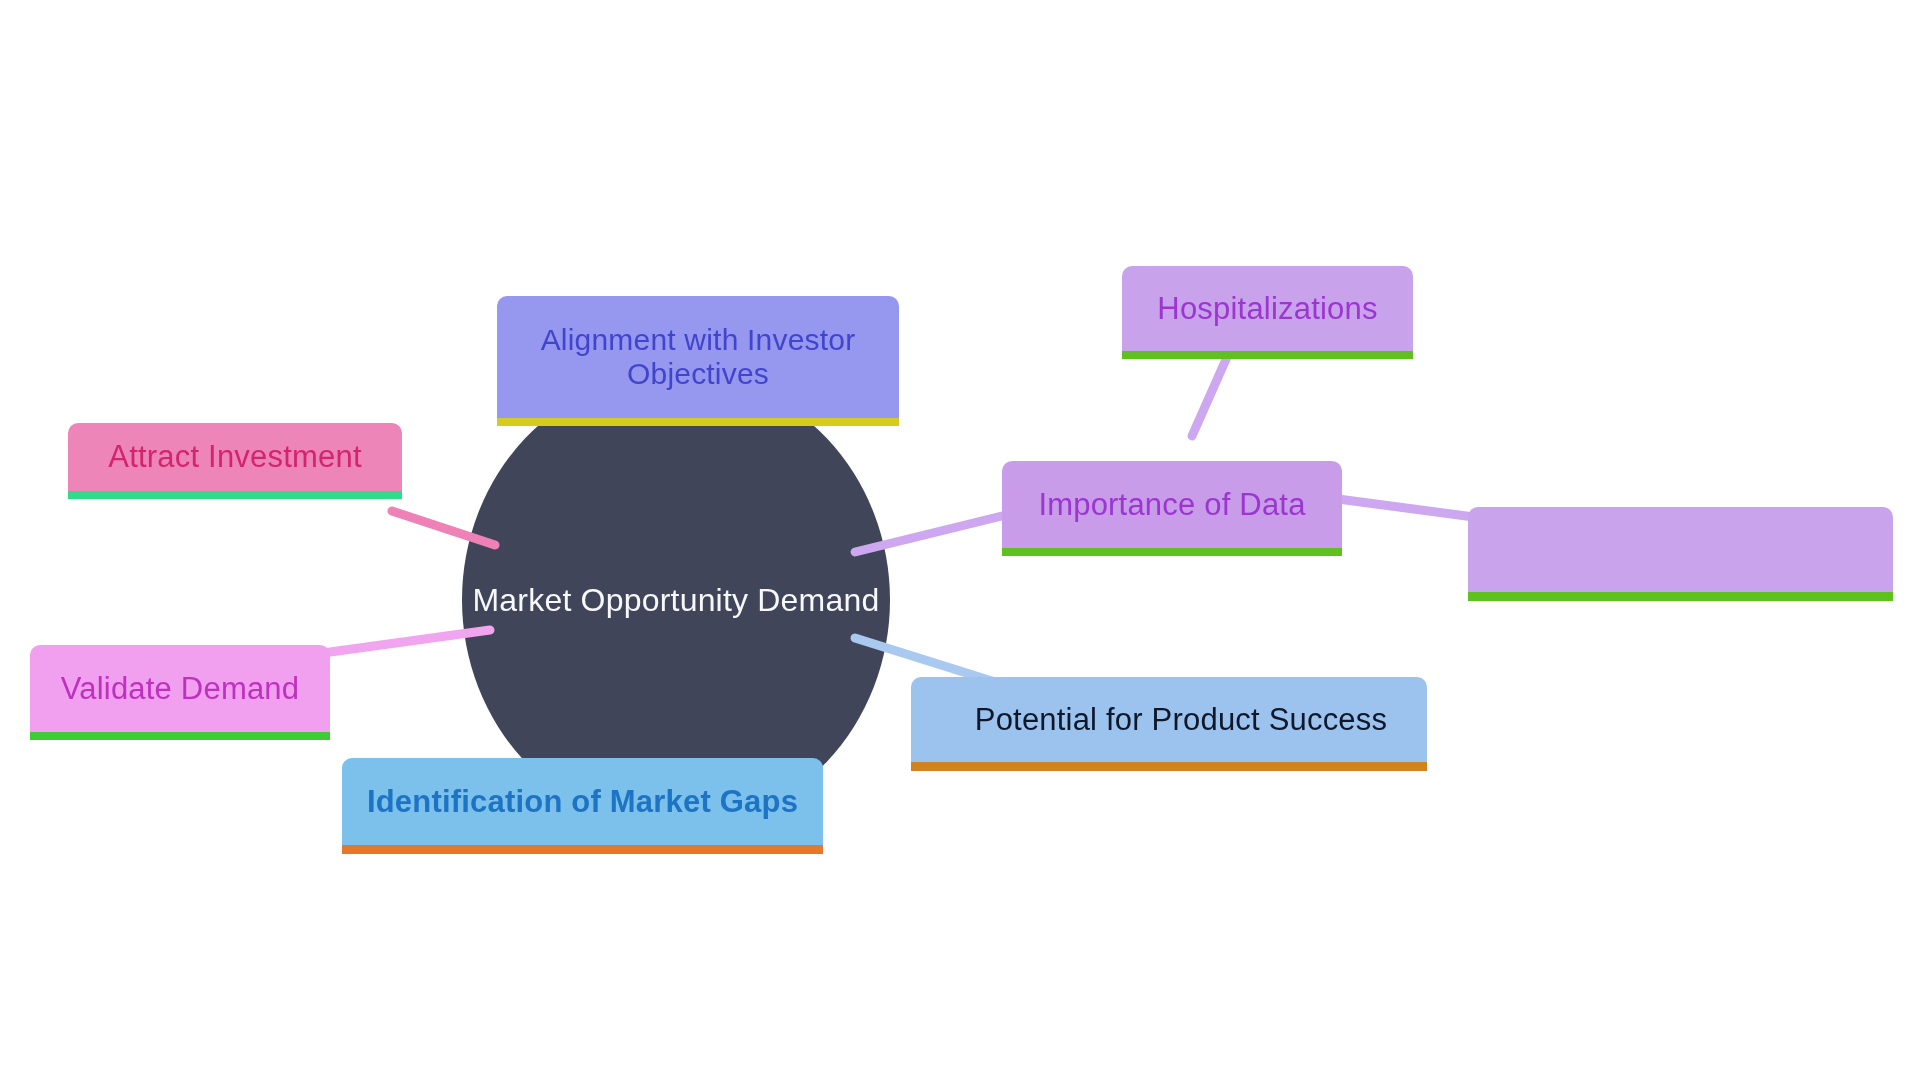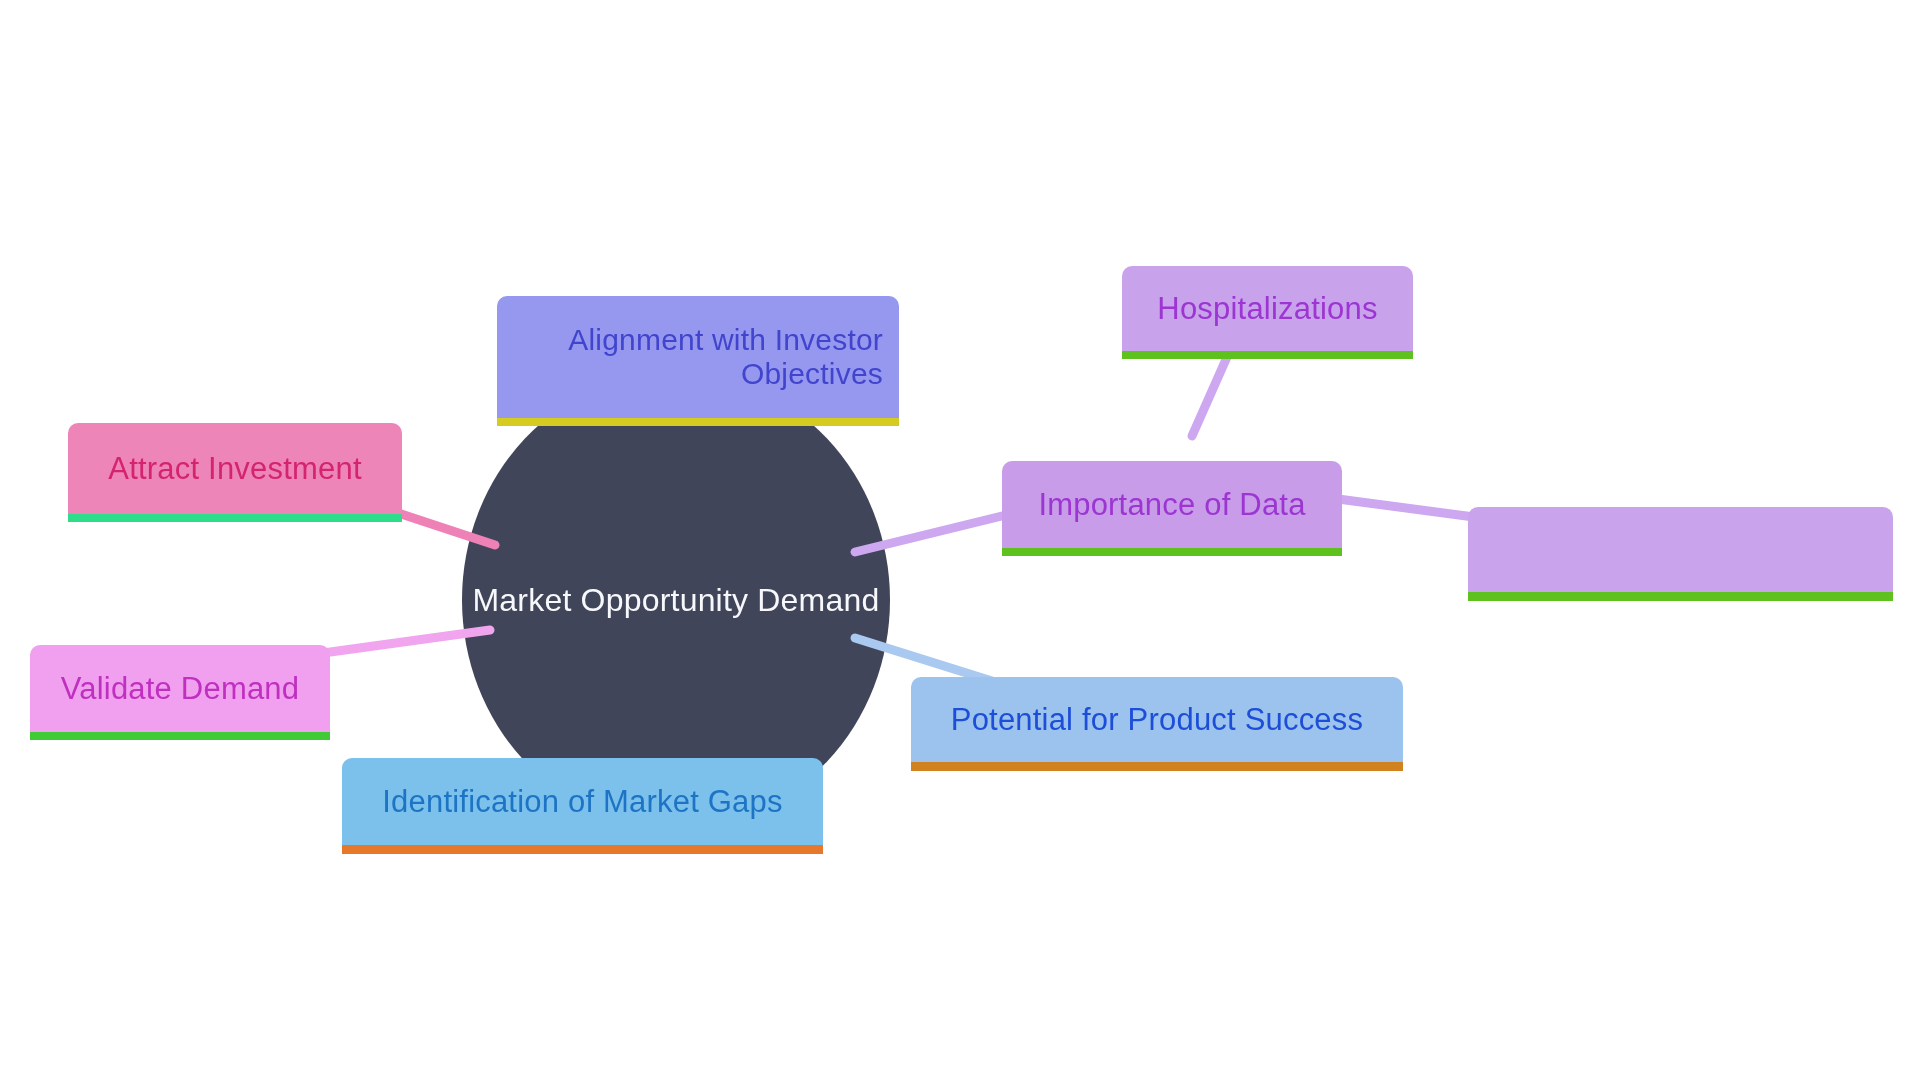--- a/index.html
+++ b/index.html
@@ -35,21 +35,21 @@
     border-radius: 10px 10px 0 0;
     display: flex;
     align-items: center;
     justify-content: center;
     white-space: nowrap;
     font-weight: 500;
     letter-spacing: 0.2px;
   }
   .node.wrap {
     white-space: normal;
-    text-align: right;
+    text-align: center;
     line-height: 1.15;
     padding: 0 16px;
     box-sizing: border-box;
   }
   .node .underline {
     position: absolute;
     left: 0;
     top: 100%;
     width: 100%;
   }
@@ -67,33 +67,33 @@
       <line x1="855" y1="638" x2="992" y2="681" stroke="#a9c9f1" stroke-width="9" stroke-linecap="round"></line>
     </svg>
   <div id="center-node" class="center-node" style="left: 462px; top: 372px; width: 428px; height: 456px; background: rgb(65, 69, 89); color: rgb(247, 248, 251); font-size: 32px;">
     <span>Market Opportunity Demand</span>
   </div>
 
 <div class="node wrap" style="left: 497px; top: 296px; width: 402px; height: 122px; background: rgb(149, 152, 238); color: rgb(65, 68, 205); font-size: 30px;">
       <span class="node-label">Alignment with Investor Objectives</span>
       <div class="underline" style="background: rgb(213, 203, 33); height: 8px;"></div>
     </div>
-    <div class="node" style="left: 68px; top: 423px; width: 334px; height: 91px; background: rgb(238, 133, 184); color: rgb(212, 36, 110); font-size: 31px;">
+    <div class="node" style="left: 68px; top: 423px; width: 334px; height: 68px; background: rgb(238, 133, 184); color: rgb(212, 36, 110); font-size: 31px;">
       <span class="node-label">Attract Investment</span>
       <div class="underline" style="background: rgb(46, 221, 138); height: 8px;"></div>
     </div>
     <div class="node" style="left: 30px; top: 645px; width: 300px; height: 87px; background: rgb(240, 160, 238); color: rgb(192, 48, 192); font-size: 31px;">
       <span class="node-label">Validate Demand</span>
       <div class="underline" style="background: rgb(63, 203, 54); height: 8px;"></div>
     </div>
-    <div class="node" style="left: 342px; top: 758px; width: 481px; height: 87px; background: rgb(123, 193, 236); color: rgb(30, 116, 196); font-size: 31px;">
+    <div class="node" style="left: 342px; top: 758px; width: 481px; height: 87px; background: rgb(123, 193, 236); color: rgb(30, 116, 196); font-size: 31px; font-weight: bold;">
       <span class="node-label">Identification of Market Gaps</span>
       <div class="underline" style="background: rgb(229, 120, 43); height: 9px;"></div>
     </div>
-    <div class="node" style="left: 911px; top: 677px; width: 492px; height: 85px; background: rgb(156, 195, 238); color: #1d4ed8; font-size: 31px;">
+    <div class="node" style="left: 911px; top: 677px; width: 492px; height: 85px; background: rgb(156, 195, 238); color: #0f172a; font-size: 31px; padding-left: 24px;">
       <span class="node-label">Potential for Product Success</span>
       <div class="underline" style="background: rgb(208, 130, 31); height: 9px;"></div>
     </div>
     <div class="node" style="left: 1002px; top: 433px; width: 340px; height: 87px; background: rgb(200, 156, 233); color: rgb(156, 53, 209); font-size: 31px; margin-top: 28px;">
       <span class="node-label">Importance of Data</span>
       <div class="underline" style="background: rgb(94, 193, 29); height: 8px;"></div>
     </div>
     <div class="node" style="left: 1122px; top: 230px; width: 291px; height: 85px; background: rgb(201, 162, 236); color: rgb(156, 53, 209); font-size: 31px; margin-top: 36px;">
       <span class="node-label">Hospitalizations</span>
       <div class="underline" style="background: rgb(94, 193, 29); height: 8px;"></div>

